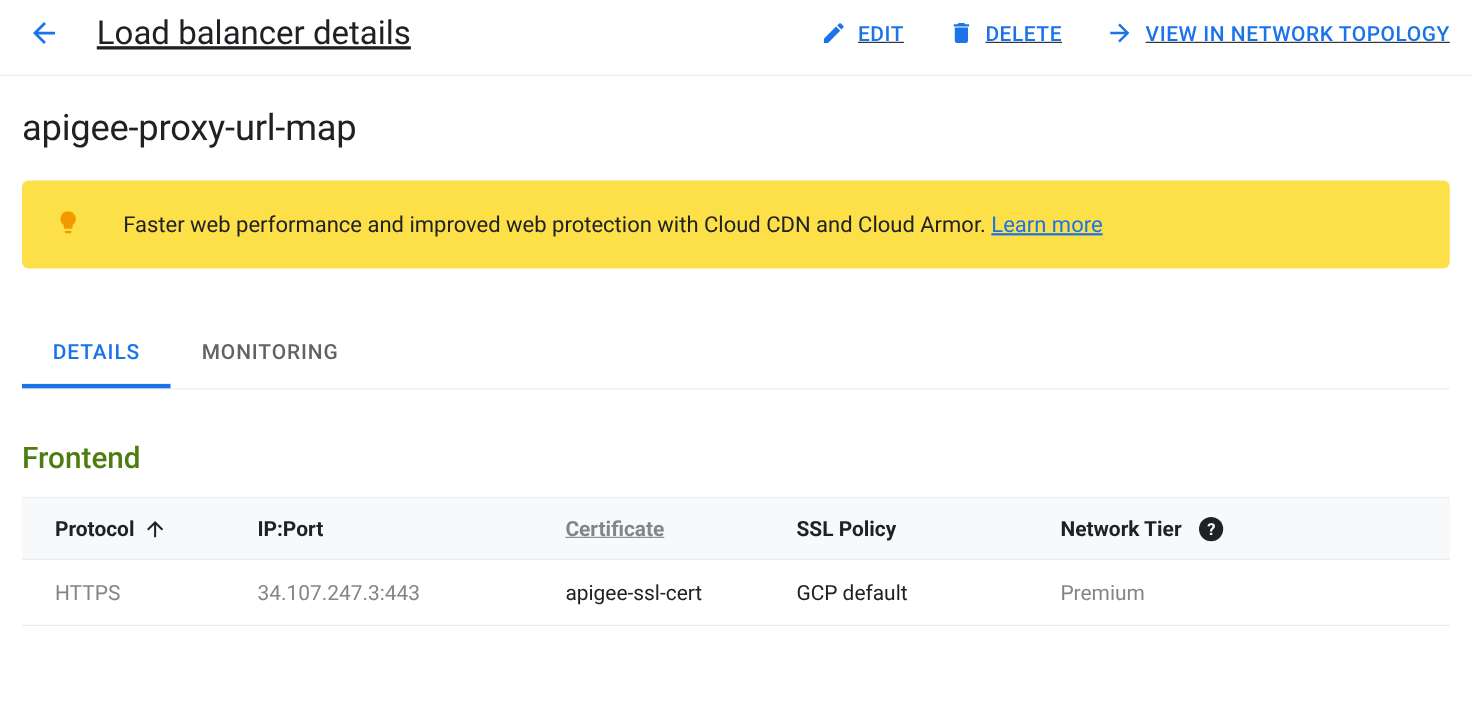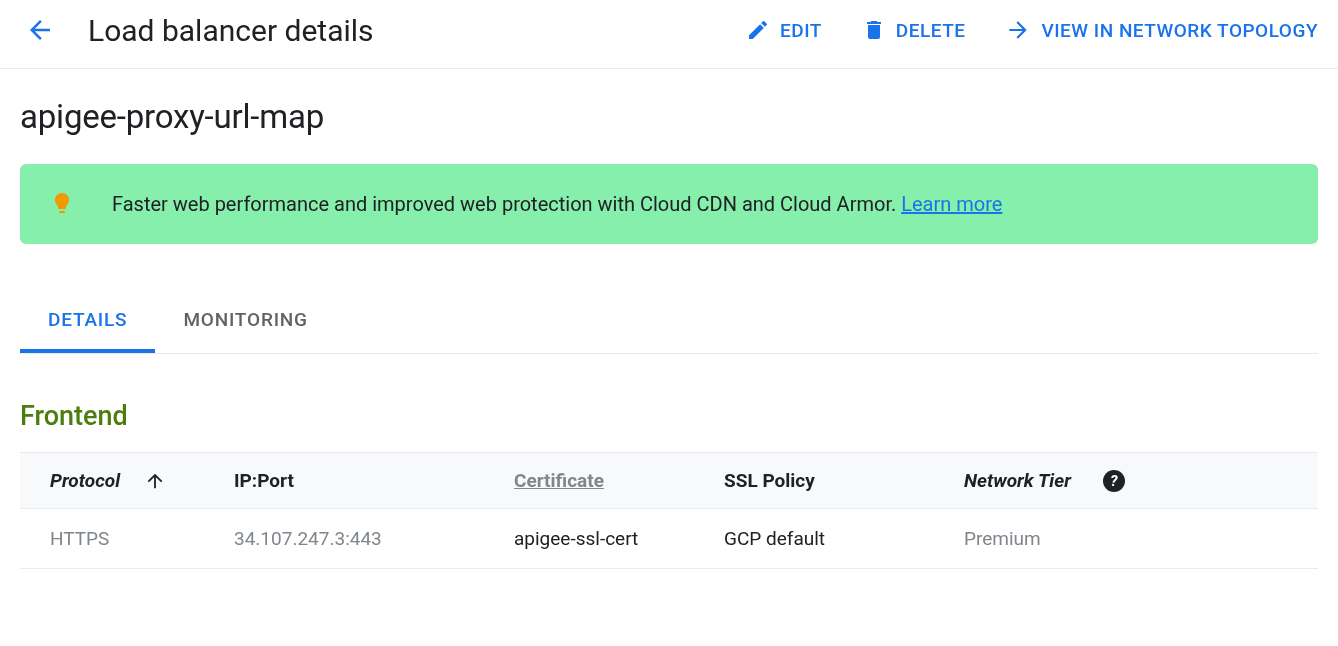--- a/index.html
+++ b/index.html
@@ -7,20 +7,21 @@
     font-family: 'Google Sans', Roboto, -apple-system, BlinkMacSystemFont, 'Segoe UI', Arial, sans-serif;
     background: #fff;
     color: #202124;
     font-size: 14px;
   }
   .topbar {
     display: flex;
     align-items: center;
     padding: 10px 20px 18px 20px;
     border-bottom: 1px solid #e8eaed;
+    text-decoration: underline;
   }
   .back-btn {
     display: inline-flex;
     align-items: center;
     justify-content: center;
     width: 40px;
     height: 40px;
     cursor: pointer;
   }
   .page-title {
@@ -51,21 +52,21 @@
   .action-btn svg { fill: #1a73e8; }
   .content { padding: 28px 20px 20px 20px; }
   .resource-name {
     font-size: 33px;
     font-weight: 400;
     color: #202124;
     margin-bottom: 28px;
     letter-spacing: -0.2px;
   }
   .info-banner {
-    background: #86efac;
+    background: #fde047;
     border-radius: 6px;
     padding: 26px 30px;
     display: flex;
     align-items: center;
     gap: 38px;
   }
   .info-text {
     font-size: 20px;
     color: #202124;
     line-height: 1.4;
@@ -127,22 +128,21 @@
   }
   .frontend-table td {
     font-size: 19px;
     padding: 18px 14px;
     color: #202124;
   }
   .frontend-table td.muted { color: #80868b; margin-top: 28px; }
   .th-inner {
     display: inline-flex;
     align-items: center;
-    gap: 24px;
-    font-style: italic;
+    gap: 8px;
   }
   .sort-arrow { display: inline-flex; }
   .help-badge {
     display: inline-flex;
     align-items: center;
     justify-content: center;
     width: 22px;
     height: 22px;
     border-radius: 50%;
     background: #202124;

